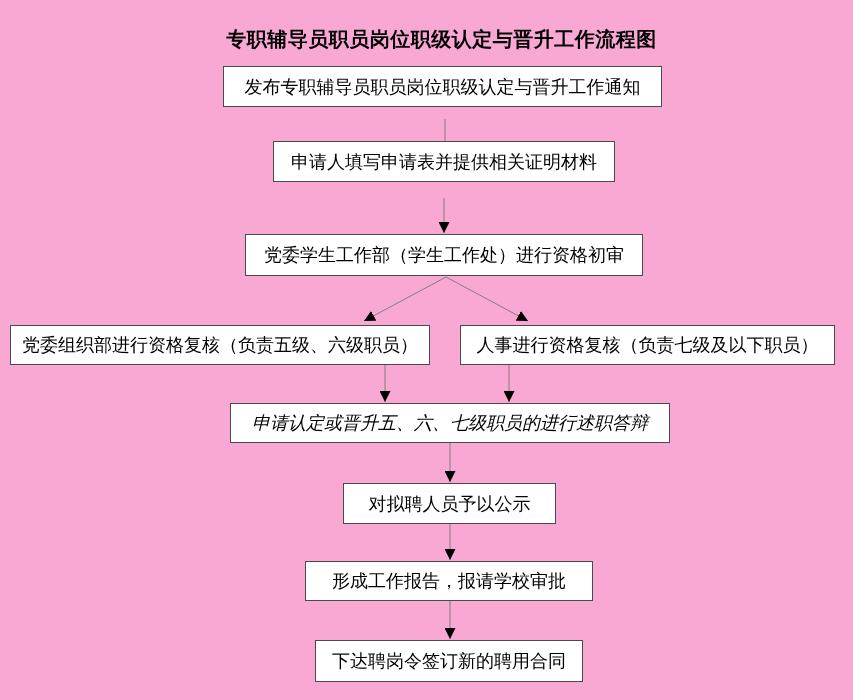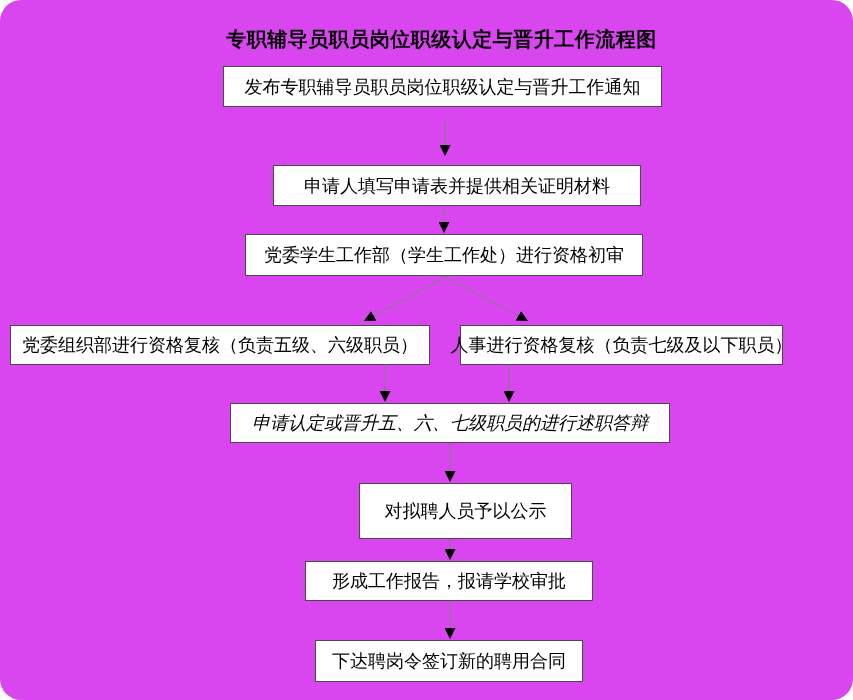--- a/index.html
+++ b/index.html
@@ -5,23 +5,22 @@
   html, body {
     margin: 0;
     padding: 0;
     background: #ffffff;
     font-family: "Liberation Sans", sans-serif;
   }
   .canvas {
     position: relative;
     width: 853px;
     height: 700px;
-    background: #d946ef;
+    background: #f9a8d4;
     overflow: hidden;
-    border-radius: 21px;
   }
   .flow-title {
     position: absolute;
     left: 15px;
     top: 26px;
     width: 853px;
     text-align: center;
     font-size: 20px;
     font-weight: bold;
     color: #000000;
@@ -71,29 +70,29 @@
       <line x1="450" y1="443" x2="450" y2="482" marker-end="url(#ah)"></line>
       <line x1="450" y1="524" x2="450" y2="560" marker-end="url(#ah)"></line>
       <line x1="450" y1="601" x2="450" y2="639" marker-end="url(#ah)"></line>
     </g>
   </svg>
 
   <div class="flow-title">专职辅导员职员岗位职级认定与晋升工作流程图</div>
 
   <div class="node" style="left:223px; top:66px;  width:439px; height:41px;">发布专职辅导员职员岗位职级认定与晋升工作通知</div>
 
-  <div class="node" style="left:273px; top:165px; width:368px; height:41px;">申请人填写申请表并提供相关证明材料</div>
+  <div class="node" style="left:273px; top:141px; width:342px; height:41px;">申请人填写申请表并提供相关证明材料</div>
 
   <div class="node" style="left:245px; top:234px; width:398px; height:42px;">党委学生工作部（学生工作处）进行资格初审</div>
 
   <div class="node" style="left:10px;  top:325px; width:420px; height:40px;">党委组织部进行资格复核（负责五级、六级职员）</div>
 
-  <div class="node" style="left:460px; top:325px; width:323px; height:40px;">人事进行资格复核（负责七级及以下职员）</div>
+  <div class="node" style="left:460px; top:325px; width:375px; height:40px;">人事进行资格复核（负责七级及以下职员）</div>
 
   <div class="node" style="left:230px; top:403px; width:440px; height:40px;font-style:italic;">申请认定或晋升五、六、七级职员的进行述职答辩</div>
 
-  <div class="node" style="left:359px; top:483px; width:213px; height:56px;">对拟聘人员予以公示</div>
+  <div class="node" style="left:343px; top:483px; width:213px; height:41px;">对拟聘人员予以公示</div>
 
   <div class="node" style="left:305px; top:561px; width:288px; height:40px;font-family:Liberation Mono, monospace;">形成工作报告，报请学校审批</div>
 
   <div class="node" style="left:315px; top:640px; width:268px; height:42px;font-family:Liberation Serif, serif;">下达聘岗令签订新的聘用合同</div>
 
 </div>
 
 </body></html>

